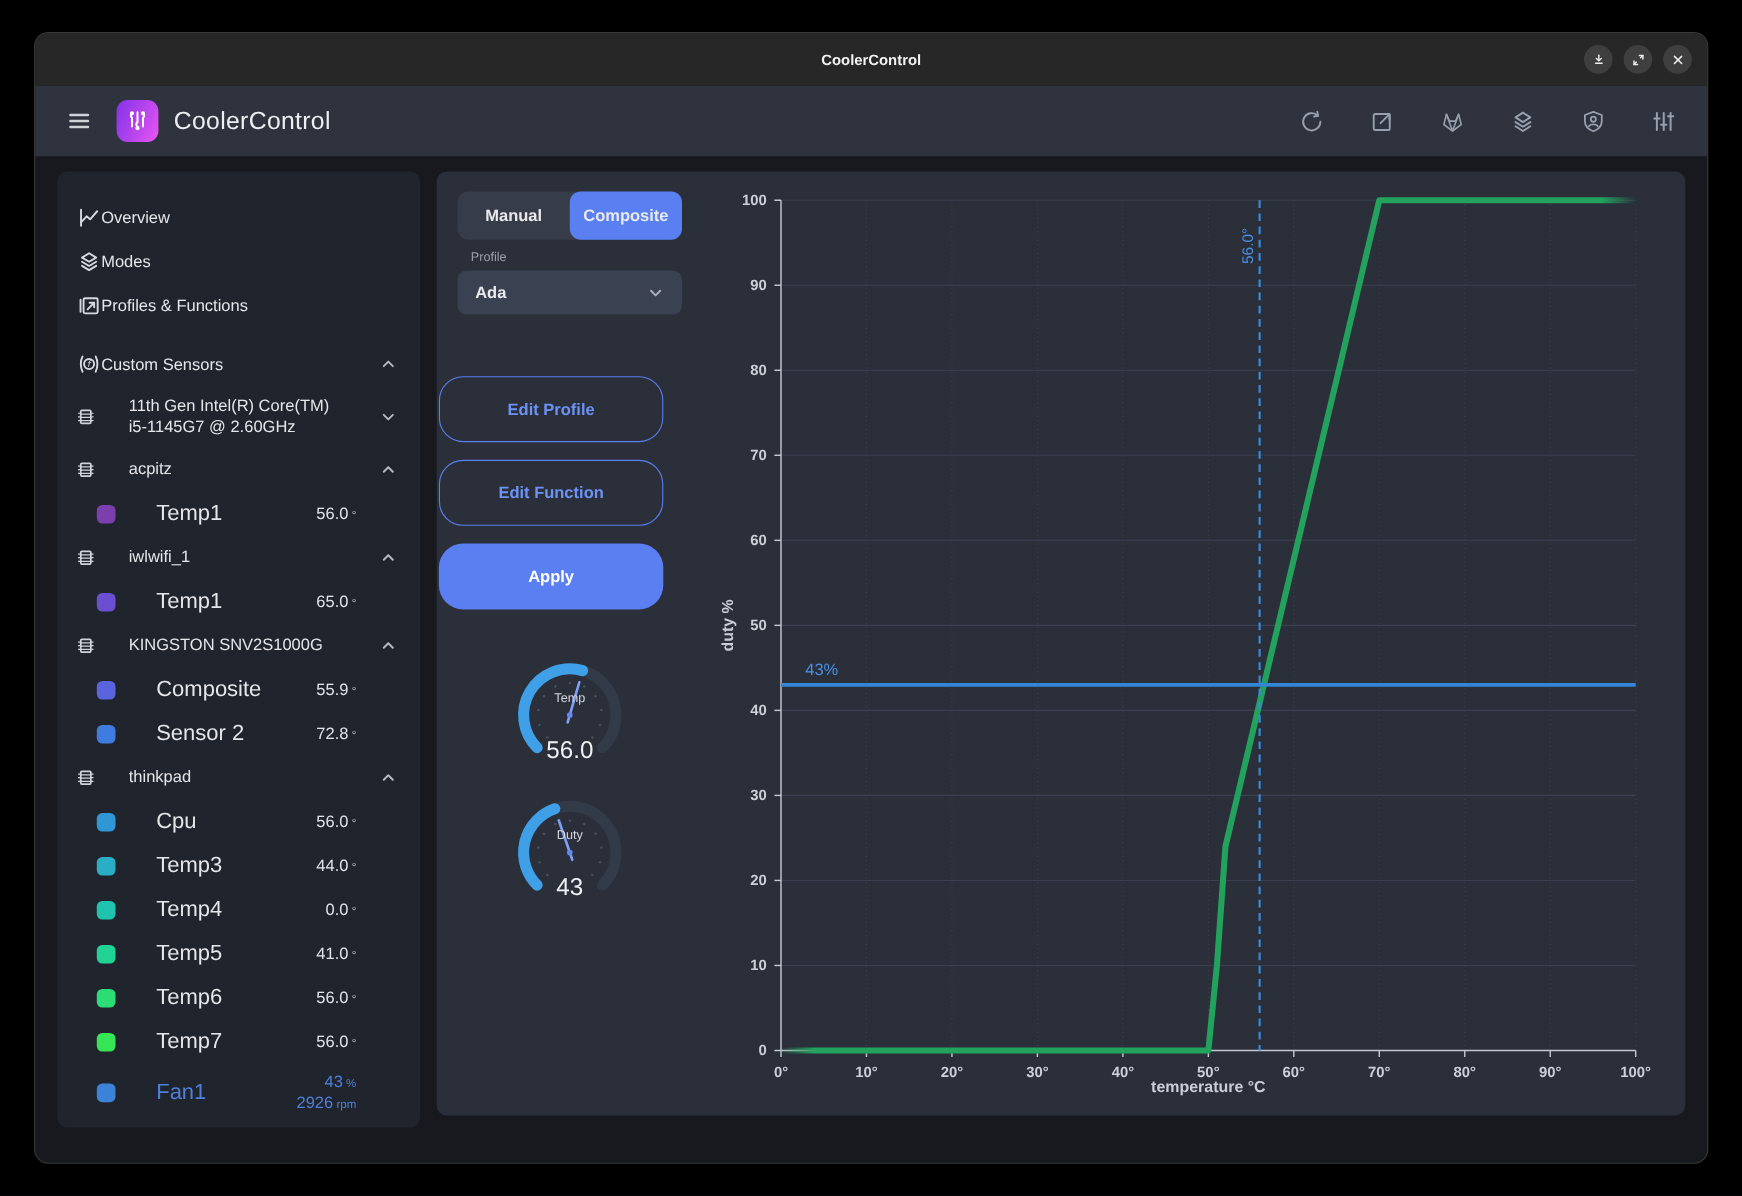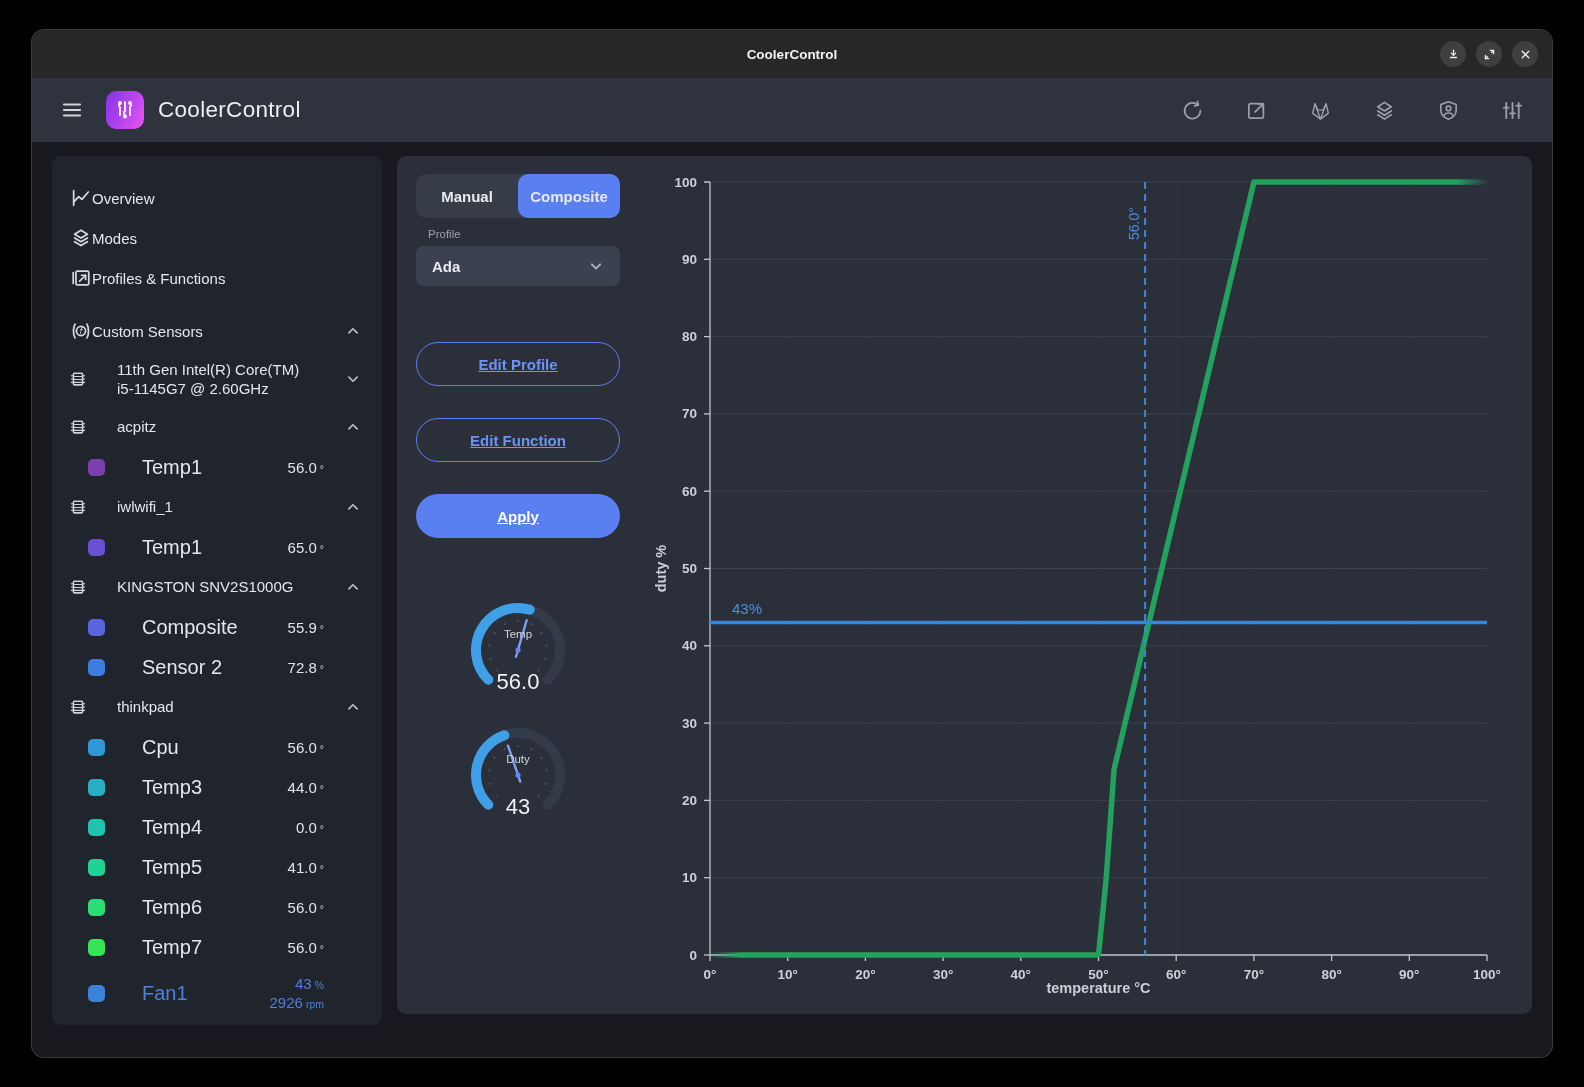--- a/index.html
+++ b/index.html
@@ -57,22 +57,22 @@
   .tabs { position:absolute; left:19px; top:18px; width:204px; height:44px;
           background:#363c48; border-radius:10px; display:flex;text-align:right; }
   .tab { flex:1; display:flex; align-items:center; justify-content:center;
          color:#e8eaee; font-size:15px; font-weight:bold; cursor:pointer; border-radius:10px; }
   .tab.active { background:#5a7ff0; }
   .field-label { position:absolute; left:31px; top:72px; color:#9aa0ab; font-size:11.5px; }
   .dropdown { position:absolute; left:19px; top:90px; width:204px; height:40px; background:#3a4150;
               border-radius:8px; display:flex; align-items:center; padding:0 14px 0 16px; cursor:pointer; }
   .dropdown .dd-value { color:#e9ebef; font-size:15px;font-weight:bold; }
   .dropdown .row-chev { width:20px; height:20px; color:#aab0bb; }
-  .btn { position:absolute; left:19px; width:204px; height:44px; border-radius:22px;
-         display:flex; align-items:center; justify-content:center; font-size:15px; font-weight:bold; cursor:pointer;text-decoration:underline; }
+  .btn { position:absolute; left:2px; width:204px; height:60px; border-radius:22px;
+         display:flex; align-items:center; justify-content:center; font-size:15px; font-weight:bold; cursor:pointer; }
   .btn.outline { border:1px solid #5a7ff0; color:#6e93f7; background:transparent; }
   .btn.filled { background:#5a7ff0; color:#ffffff; }
   #btn-edit-profile { top:186px; } #btn-edit-function { top:262px; } #btn-apply { top:338px; }
   .gauge { position:absolute; left:66px; width:110px; height:112px; }
   #gauge-0 { top:442px; } #gauge-1 { top:567px; }
   .chart-wrap { position:absolute; inset:0; }
 </style>
 </head>
 <body>
 

